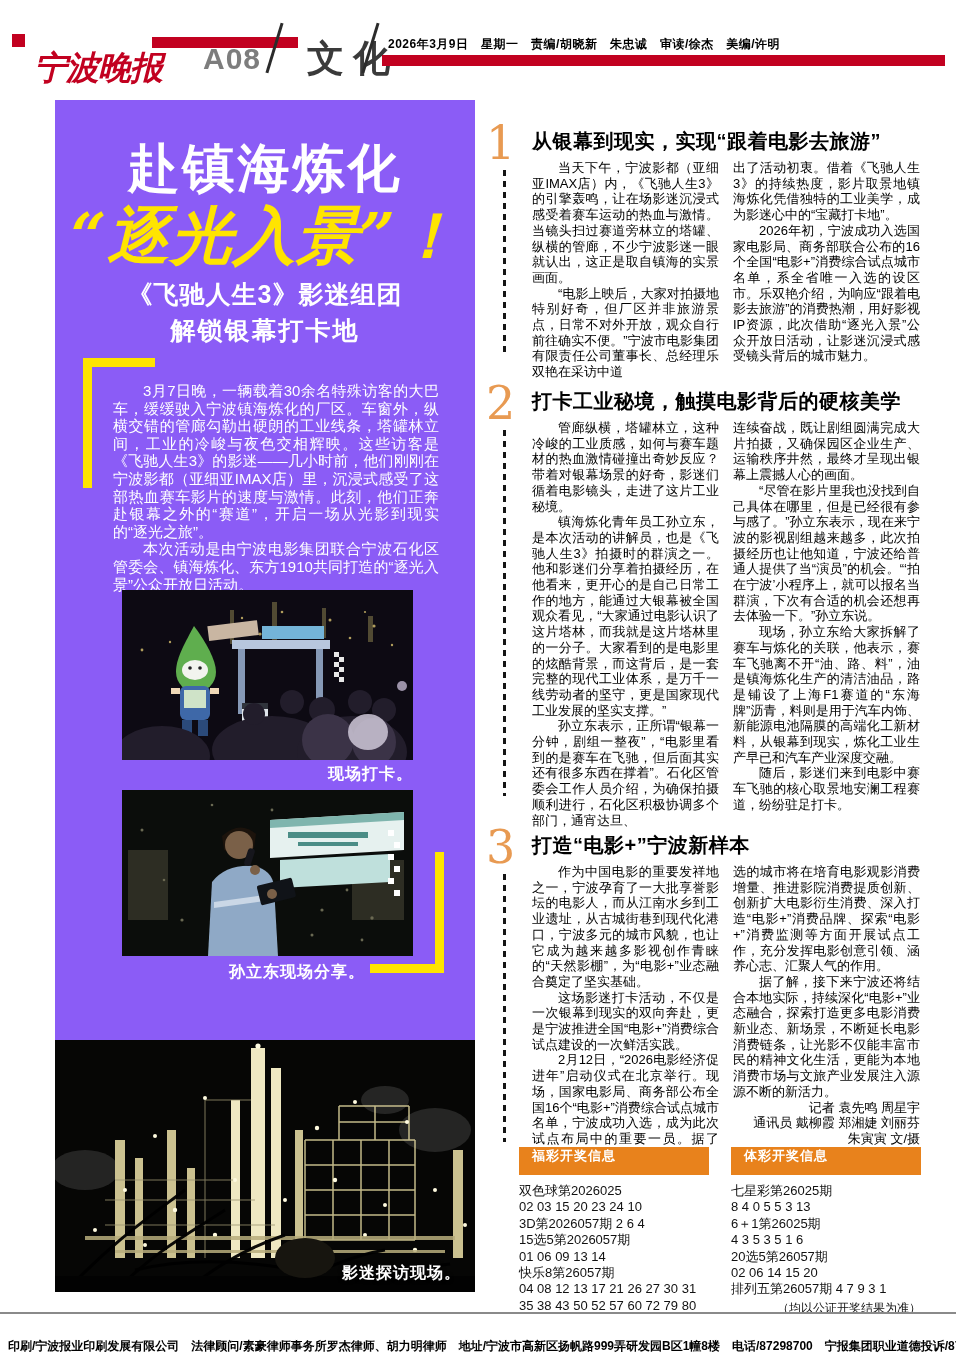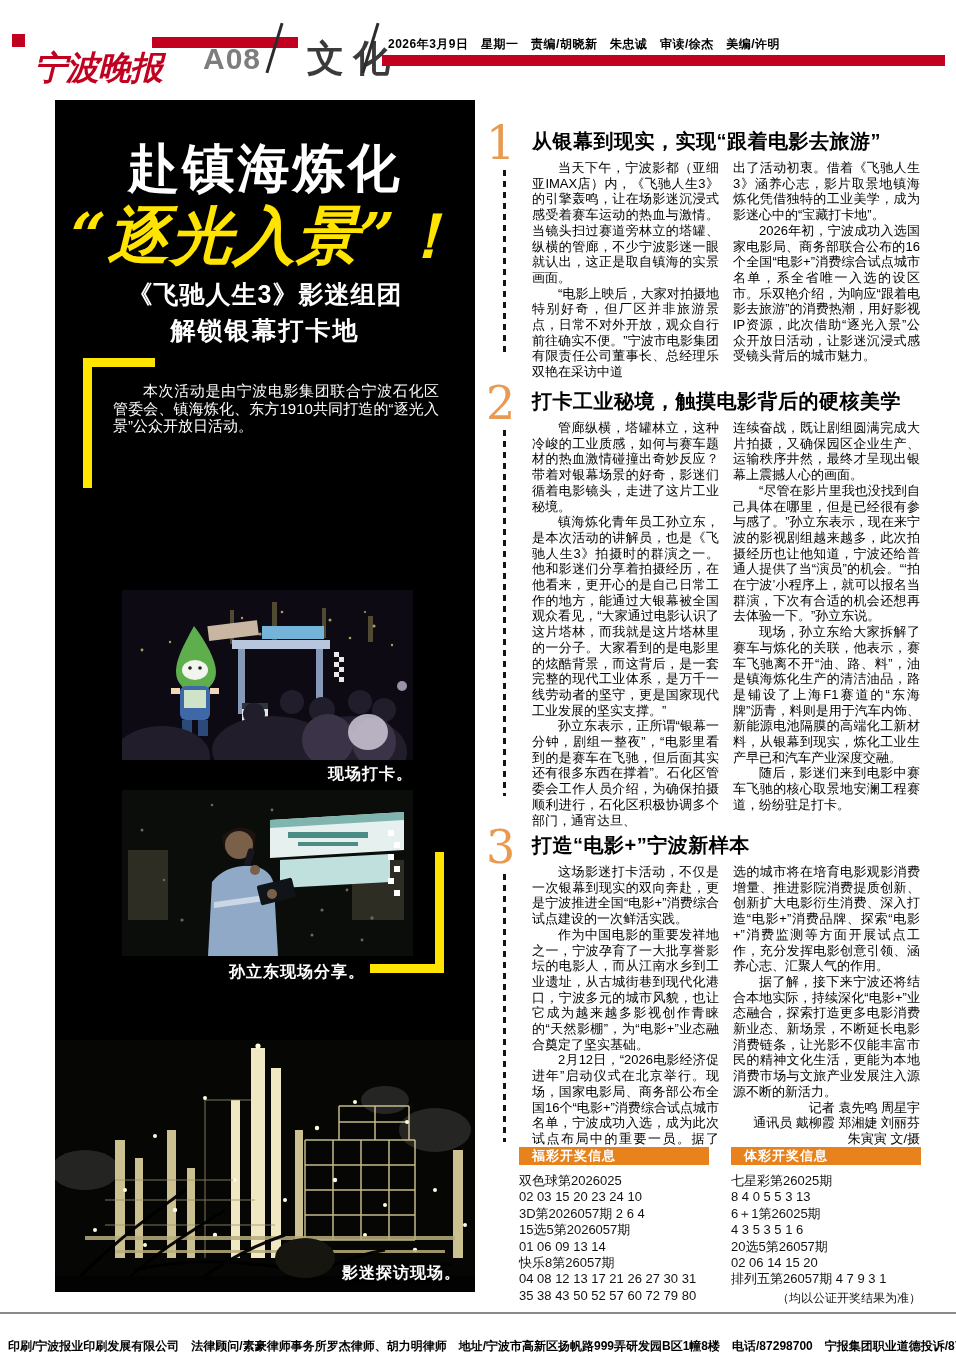--- a/index.html
+++ b/index.html
@@ -14,21 +14,21 @@
   .hbar1{left:152px;top:37px;width:146px;height:11px;background:#c20120;}
   .pageno{left:203px;top:42px;font-size:30px;color:#7d7d7d;font-weight:bold;letter-spacing:1px;}
   .slash{width:3px;height:52px;background:#2b2b2b;transform:rotate(17deg);}
   .slash1{left:273px;top:22px;}
   .slash2{left:369px;top:22px;}
   .secname{left:287px;top:34px;font-size:37px;font-weight:bold;color:#3a3a3a;letter-spacing:9px;white-space:nowrap;margin-left:20px;}
   .dateline{left:388px;top:36px;font-size:12px;font-weight:bold;color:#000;white-space:nowrap;letter-spacing:0.5px;}
   .hbar2{left:382px;top:55px;width:563px;height:11px;background:#c20120;}
 
   
-  .poster{left:55px;top:100px;width:420px;height:1166px;background:#000000;}
+  .poster{left:55px;top:100px;width:420px;height:1166px;background:#8b5cf6;}
   .pt1{left:0;top:34px;width:100%;text-align:center;color:#ffffff;font-weight:bold;
        font-size:52px;letter-spacing:3px;white-space:nowrap;}
   .pt2{left:0;top:94px;width:100%;text-align:center;color:#ffe400;font-weight:bold;font-style:italic;
        font-family:"DejaVu Serif",serif;font-size:62px;letter-spacing:1px;white-space:nowrap;}
   .ps1{left:0;top:178px;width:100%;text-align:center;color:#fff;font-weight:bold;font-size:25px;letter-spacing:1px;}
   .ps2{left:0;top:214px;width:100%;text-align:center;color:#fff;font-weight:bold;font-size:25px;letter-spacing:2px;}
   .ybr{background:#ffe400;}
   .ybr1h{left:28px;top:258px;width:72px;height:9px;}
   .ybr1v{left:28px;top:258px;width:9px;height:130px;}
   .ybr2v{left:380px;top:752px;width:9px;height:121px;}
@@ -56,21 +56,21 @@
   .sec-cols{left:46px;top:42px;width:388px;display:flex;gap:14px;}
   .sec-col{width:187px;font-size:13px;line-height:15.7px;text-align:justify;}
   .sec-col p{margin:0;}
   .sec-col p.indent{text-indent:2em;}
   .byline{text-align:right;}
 
   
   .lot{width:190px;}
   .lot-fc{left:519px;top:1147px;}
   .lot-tc{left:731px;top:1147px;}
-  .lot-head{height:18px;line-height:18px;background:#e8821c;color:#fff;font-weight:bold;
+  .lot-head{height:28px;line-height:18px;background:#e8821c;color:#fff;font-weight:bold;
             font-size:13px;padding-left:13px;letter-spacing:1px;}
   .lot-lines{margin-top:8px;font-size:13px;line-height:16.4px;color:#111;white-space:nowrap;}
   .lot-note{font-size:12px;margin-top:2px;text-align:right;}
 
   
   .foot-rule{left:0;top:1312px;width:956px;height:2px;background:#8a8a8a;}
   .foot1{left:8px;top:1319px;font-size:12px;font-weight:bold;color:#000;white-space:nowrap;}
   .foot2{left:8px;top:1338px;font-size:12px;font-weight:bold;color:#000;white-space:nowrap;}
 </style>
 </head>
@@ -91,20 +91,21 @@
   <div class="abs poster">
     <div class="abs pt1">赴镇海炼化</div>
     <div class="abs pt2">“逐光入景”！</div>
     <div class="abs ps1">《飞驰人生3》影迷组团</div>
     <div class="abs ps2">解锁银幕打卡地</div>
 
     <div class="abs ybr ybr1h"></div>
     <div class="abs ybr ybr1v"></div>
 
     <div class="abs intro">
+      <p>3月7日晚，一辆载着30余名特殊访客的大巴车，缓缓驶入宁波镇海炼化的厂区。车窗外，纵横交错的管廊勾勒出硬朗的工业线条，塔罐林立间，工业的冷峻与夜色交相辉映。这些访客是《飞驰人生3》的影迷——几小时前，他们刚刚在宁波影都（亚细亚IMAX店）里，沉浸式感受了这部热血赛车影片的速度与激情。此刻，他们正奔赴银幕之外的“赛道”，开启一场从光影到现实的“逐光之旅”。</p>
       <p>本次活动是由宁波电影集团联合宁波石化区管委会、镇海炼化、东方1910共同打造的“逐光入景”公众开放日活动。</p>
     </div>
 
     <svg class="abs photo ph1" width="291" height="170" viewBox="0 0 291 170">
       <rect width="291" height="170" fill="#0d0a13"></rect>
       <g fill="#cdb76a" opacity="0.85">
         <circle cx="20" cy="60" r="1.4"></circle>
           <circle cx="48" cy="52" r="1.2"></circle>
           <circle cx="95" cy="40" r="1.5"></circle>
         <circle cx="120" cy="28" r="1.2"></circle>
@@ -291,21 +292,21 @@
   <div class="abs section sec1">
     <div class="abs sec-num">1</div>
     <div class="abs sec-title">从银幕到现实，实现“跟着电影去旅游”</div>
     <div class="abs sec-dash dash1"></div>
     <div class="abs sec-cols">
       <div class="sec-col">
         <p class="indent">当天下午，宁波影都（亚细亚IMAX店）内，《飞驰人生3》的引擎轰鸣，让在场影迷沉浸式感受着赛车运动的热血与激情。当镜头扫过赛道旁林立的塔罐、纵横的管廊，不少宁波影迷一眼就认出，这正是取自镇海的实景画面。</p>
         <p class="indent">“电影上映后，大家对拍摄地特别好奇，但厂区并非旅游景点，日常不对外开放，观众自行前往确实不便。”宁波市电影集团有限责任公司董事长、总经理乐双艳在采访中道</p>
       </div>
       <div class="sec-col">
-        <p>出了活动初衷。借着《飞驰人生3》涵养心志，影片取景地镇海炼化凭借独特的工业美学，成为影迷心中的“宝藏打卡地”。</p>
+        <p>出了活动初衷。借着《飞驰人生3》的持续热度，影片取景地镇海炼化凭借独特的工业美学，成为影迷心中的“宝藏打卡地”。</p>
         <p class="indent">2026年初，宁波成功入选国家电影局、商务部联合公布的16个全国“电影+”消费综合试点城市名单，系全省唯一入选的设区市。乐双艳介绍，为响应“跟着电影去旅游”的消费热潮，用好影视IP资源，此次借助“逐光入景”公众开放日活动，让影迷沉浸式感受镜头背后的城市魅力。</p>
       </div>
     </div>
   </div>
 
   <div class="abs section sec2">
     <div class="abs sec-num">2</div>
     <div class="abs sec-title">打卡工业秘境，触摸电影背后的硬核美学</div>
     <div class="abs sec-dash dash2"></div>
     <div class="abs sec-cols">
@@ -322,22 +323,22 @@
       </div>
     </div>
   </div>
 
   <div class="abs section sec3">
     <div class="abs sec-num">3</div>
     <div class="abs sec-title">打造“电影+”宁波新样本</div>
     <div class="abs sec-dash dash3"></div>
     <div class="abs sec-cols">
       <div class="sec-col">
+        <p class="indent">作为中国电影的重要发祥地之一，宁波孕育了一大批享誉影坛的电影人，而从江南水乡到工业遗址，从古城街巷到现代化港口，宁波多元的城市风貌，也让它成为越来越多影视创作青睐的“天然影棚”，为“电影+”业态融合奠定了坚实基础。</p>
         <p class="indent">这场影迷打卡活动，不仅是一次银幕到现实的双向奔赴，更是宁波推进全国“电影+”消费综合试点建设的一次鲜活实践。</p>
-        <p class="indent">作为中国电影的重要发祥地之一，宁波孕育了一大批享誉影坛的电影人，而从江南水乡到工业遗址，从古城街巷到现代化港口，宁波多元的城市风貌，也让它成为越来越多影视创作青睐的“天然影棚”，为“电影+”业态融合奠定了坚实基础。</p>
         <p class="indent">2月12日，“2026电影经济促进年”启动仪式在北京举行。现场，国家电影局、商务部公布全国16个“电影+”消费综合试点城市名单，宁波成功入选，成为此次试点布局中的重要一员。据了解，入</p>
       </div>
       <div class="sec-col">
         <p>选的城市将在培育电影观影消费增量、推进影院消费提质创新、创新扩大电影衍生消费、深入打造“电影+”消费品牌、探索“电影+”消费监测等方面开展试点工作，充分发挥电影创意引领、涵养心志、汇聚人气的作用。</p>
         <p class="indent">据了解，接下来宁波还将结合本地实际，持续深化“电影+”业态融合，探索打造更多电影消费新业态、新场景，不断延长电影消费链条，让光影不仅能丰富市民的精神文化生活，更能为本地消费市场与文旅产业发展注入源源不断的新活力。</p>
         <div class="byline">记者 袁先鸣 周星宇</div>
         <div class="byline">通讯员 戴柳霞 郑湘婕 刘丽芬</div>
         <div class="byline">朱寅寅 文/摄</div>
       </div>
     </div>

